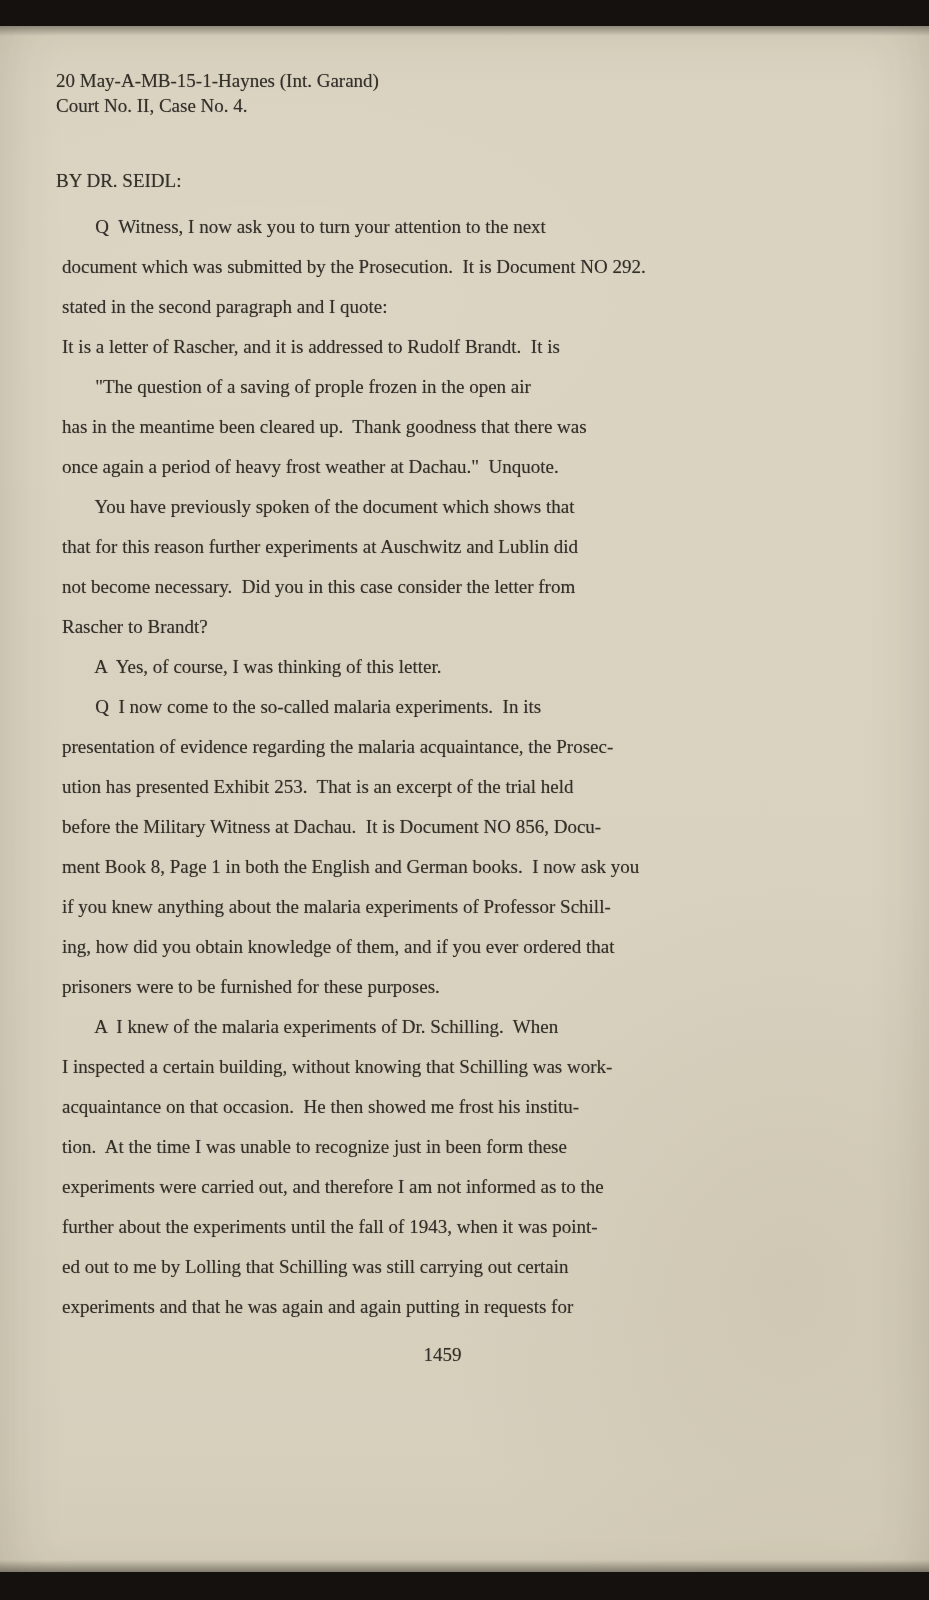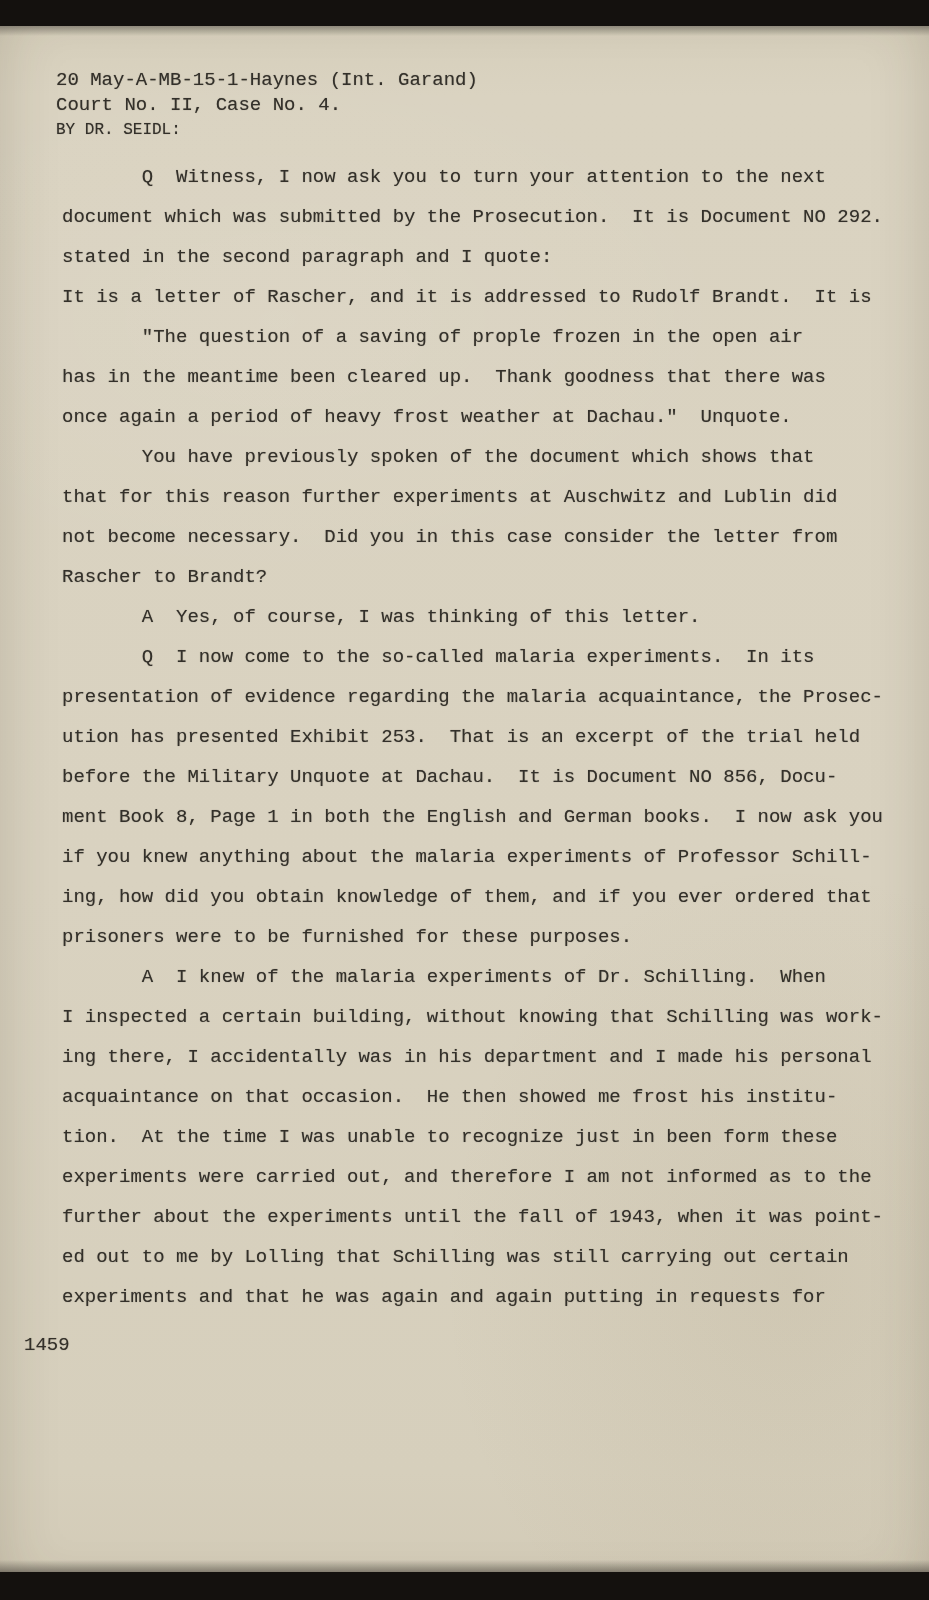--- a/index.html
+++ b/index.html
@@ -10,21 +10,21 @@
   .scan-page {
     position: relative;
     width: 929px;
     height: 1600px;
     margin: 0 auto;
     overflow: hidden;
     background:
       radial-gradient(ellipse 700px 400px at 30% 20%, rgba(255,255,255,0.06), rgba(0,0,0,0) 70%),
       radial-gradient(ellipse 500px 600px at 85% 80%, rgba(120,100,60,0.08), rgba(0,0,0,0) 70%),
       linear-gradient(180deg, #d4cdb9 0%, #dad3c1 6%, #d9d2c0 55%, #d6cfbc 92%, #d2cab6 100%);
-    font-family: Liberation Mono, monospace;
+    font-family: Liberation Serif, serif;
     color: #33302a;
     box-shadow: inset 0 0 60px rgba(60,50,30,0.18);
   }
   .edge-top {
     position: absolute;
     top: 0; left: 0; right: 0;
     height: 26px;
     background: #14110e;
   }
   .edge-top::after {
@@ -53,39 +53,40 @@
     top: 68px;
     right: 36px;
   }
   .hdr-line {
     font-size: 19px;
     line-height: 25px;
     white-space: pre;
     text-shadow: 0 0 1px rgba(45,40,30,0.45);
   }
   .speaker {
-    font-size: 16px;
+    margin-top: 50px;
+    font-size: 19px;
     line-height: 25px;
     white-space: pre;
     text-shadow: 0 0 1px rgba(45,40,30,0.45);
   }
   .body-block {
     margin-top: 14px;
     margin-left: 6px;
   }
   .line {
     font-size: 19px;
     line-height: 40px;
     white-space: pre;
     text-shadow: 0 0 1px rgba(45,40,30,0.45);
   }
   .page-number {
     margin-top: 14px;
     width: 100%;
-    text-align: left;
+    text-align: center;
     font-size: 19px;
     line-height: 28px;
     position: relative;
     left: -32px;
     text-shadow: 0 0 1px rgba(45,40,30,0.45);
   }
 </style>
 </head>
 <body>
 
@@ -107,28 +108,27 @@
         <div class="line">has in the meantime been cleared up.  Thank goodness that there was</div>
         <div class="line">once again a period of heavy frost weather at Dachau."  Unquote.</div>
         <div class="line">       You have previously spoken of the document which shows that</div>
         <div class="line">that for this reason further experiments at Auschwitz and Lublin did</div>
         <div class="line">not become necessary.  Did you in this case consider the letter from</div>
         <div class="line">Rascher to Brandt?</div>
         <div class="line">       A  Yes, of course, I was thinking of this letter.</div>
         <div class="line">       Q  I now come to the so-called malaria experiments.  In its</div>
         <div class="line">presentation of evidence regarding the malaria acquaintance, the Prosec-</div>
         <div class="line">ution has presented Exhibit 253.  That is an excerpt of the trial held</div>
-        <div class="line">before the Military Unquote at Dachau.  It is Document NO 856, Docu-</div>
+        <div class="line">before the Military Witness at Dachau.  It is Document NO 856, Docu-</div>
         <div class="line">ment Book 8, Page 1 in both the English and German books.  I now ask you</div>
         <div class="line">if you knew anything about the malaria experiments of Professor Schill-</div>
         <div class="line">ing, how did you obtain knowledge of them, and if you ever ordered that</div>
         <div class="line">prisoners were to be furnished for these purposes.</div>
         <div class="line">       A  I knew of the malaria experiments of Dr. Schilling.  When</div>
         <div class="line">I inspected a certain building, without knowing that Schilling was work-</div>
-        <div class="line">ing there, I accidentally was in his department and I made his personal</div>
         <div class="line">acquaintance on that occasion.  He then showed me frost his institu-</div>
         <div class="line">tion.  At the time I was unable to recognize just in been form these</div>
         <div class="line">experiments were carried out, and therefore I am not informed as to the</div>
         <div class="line">further about the experiments until the fall of 1943, when it was point-</div>
         <div class="line">ed out to me by Lolling that Schilling was still carrying out certain</div>
         <div class="line">experiments and that he was again and again putting in requests for</div>
       </div>
 
     <div class="page-number">1459</div>
   </div>

